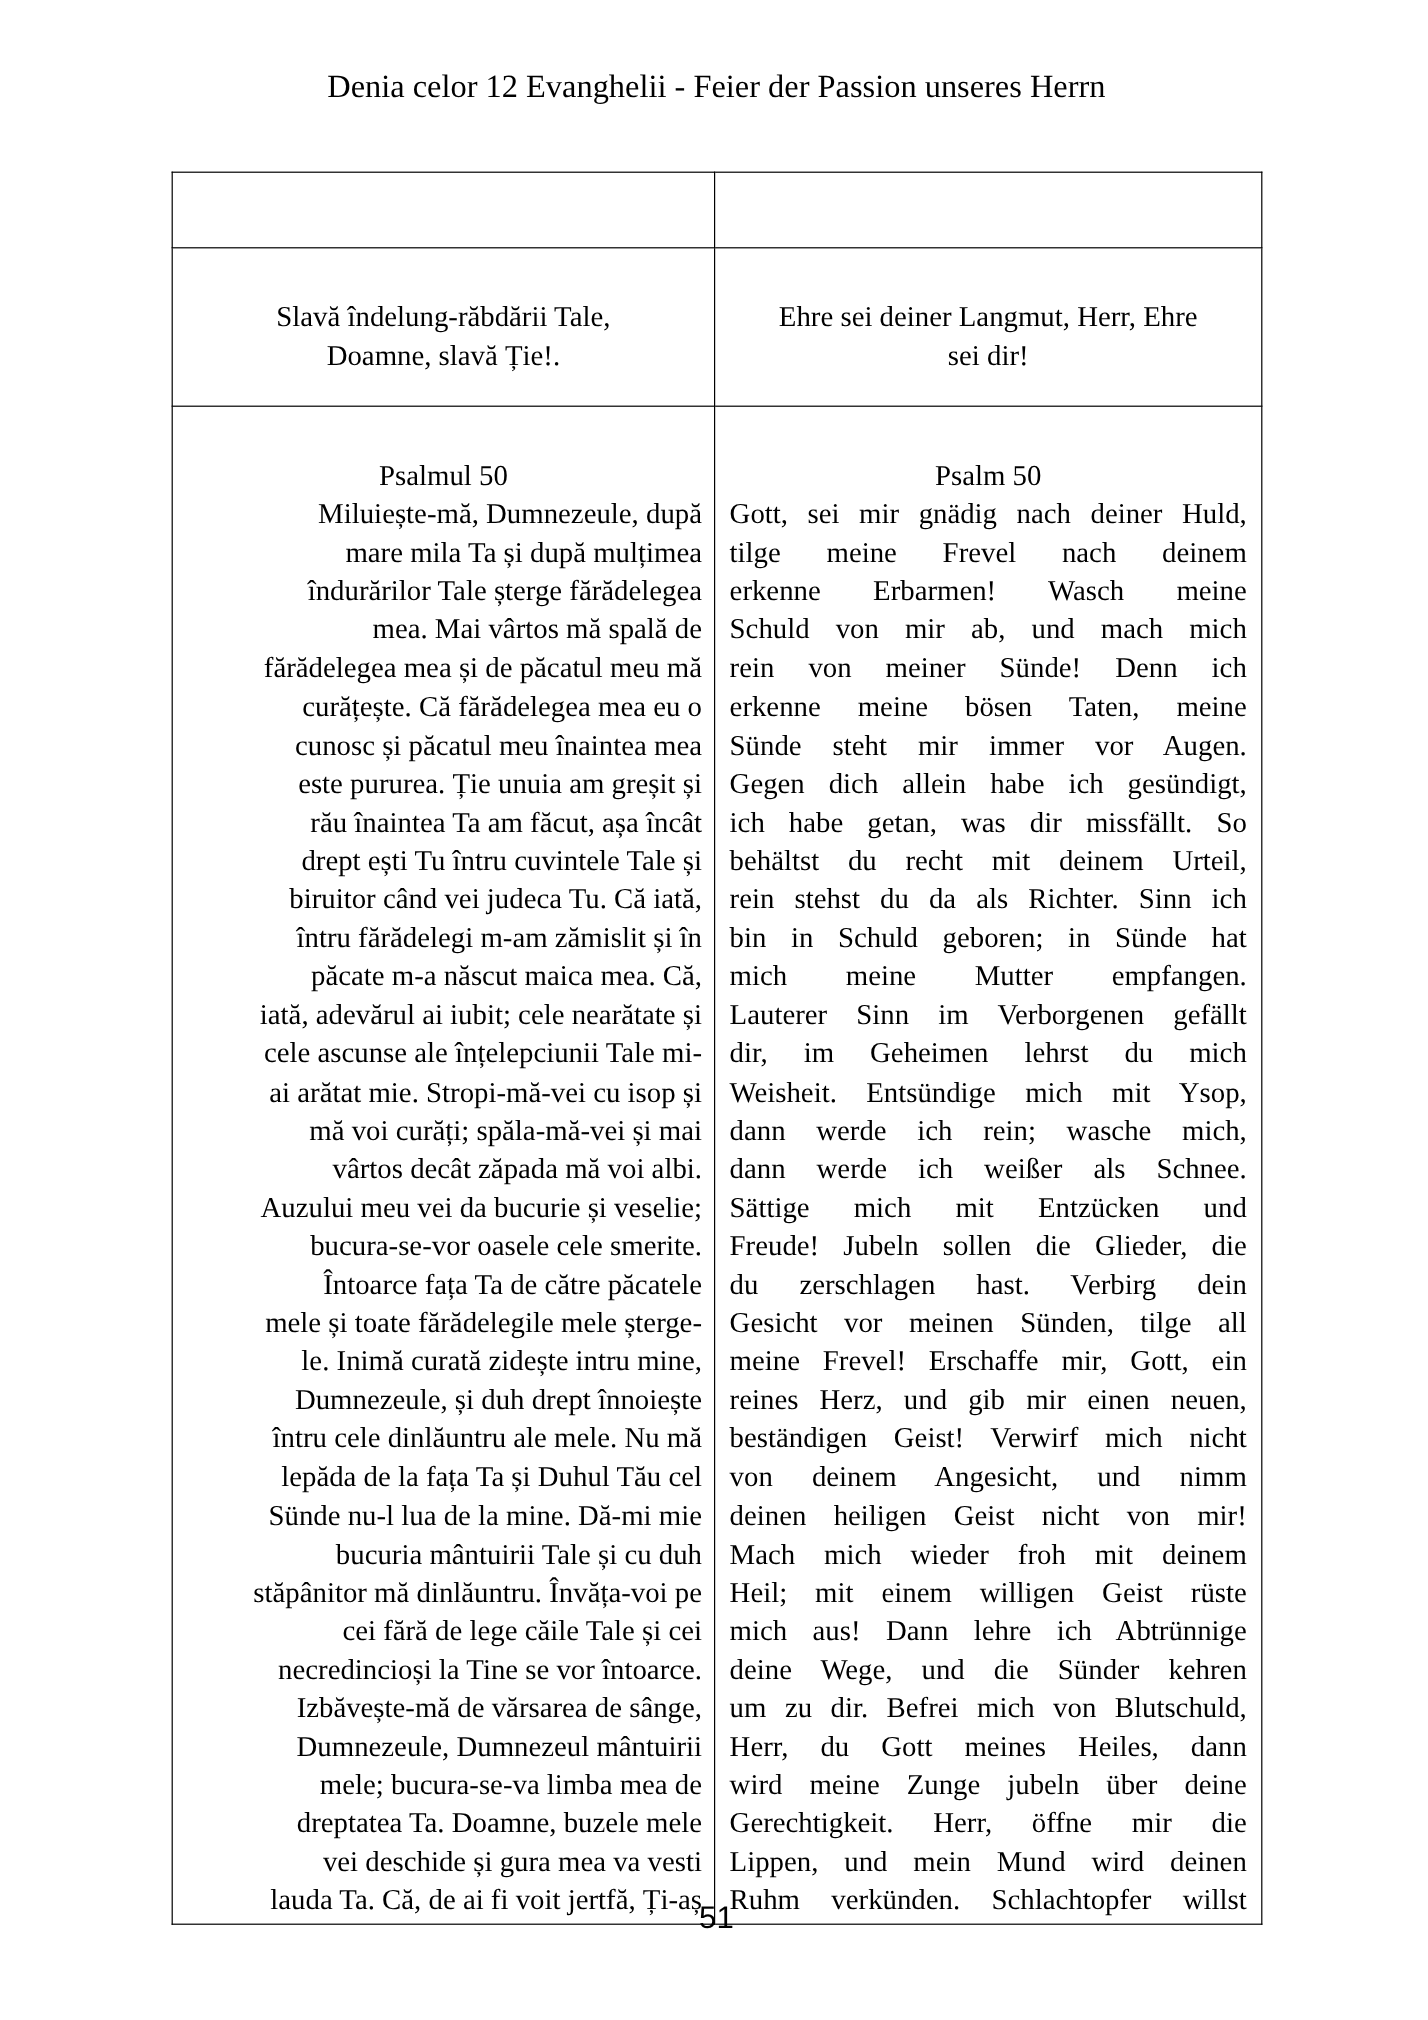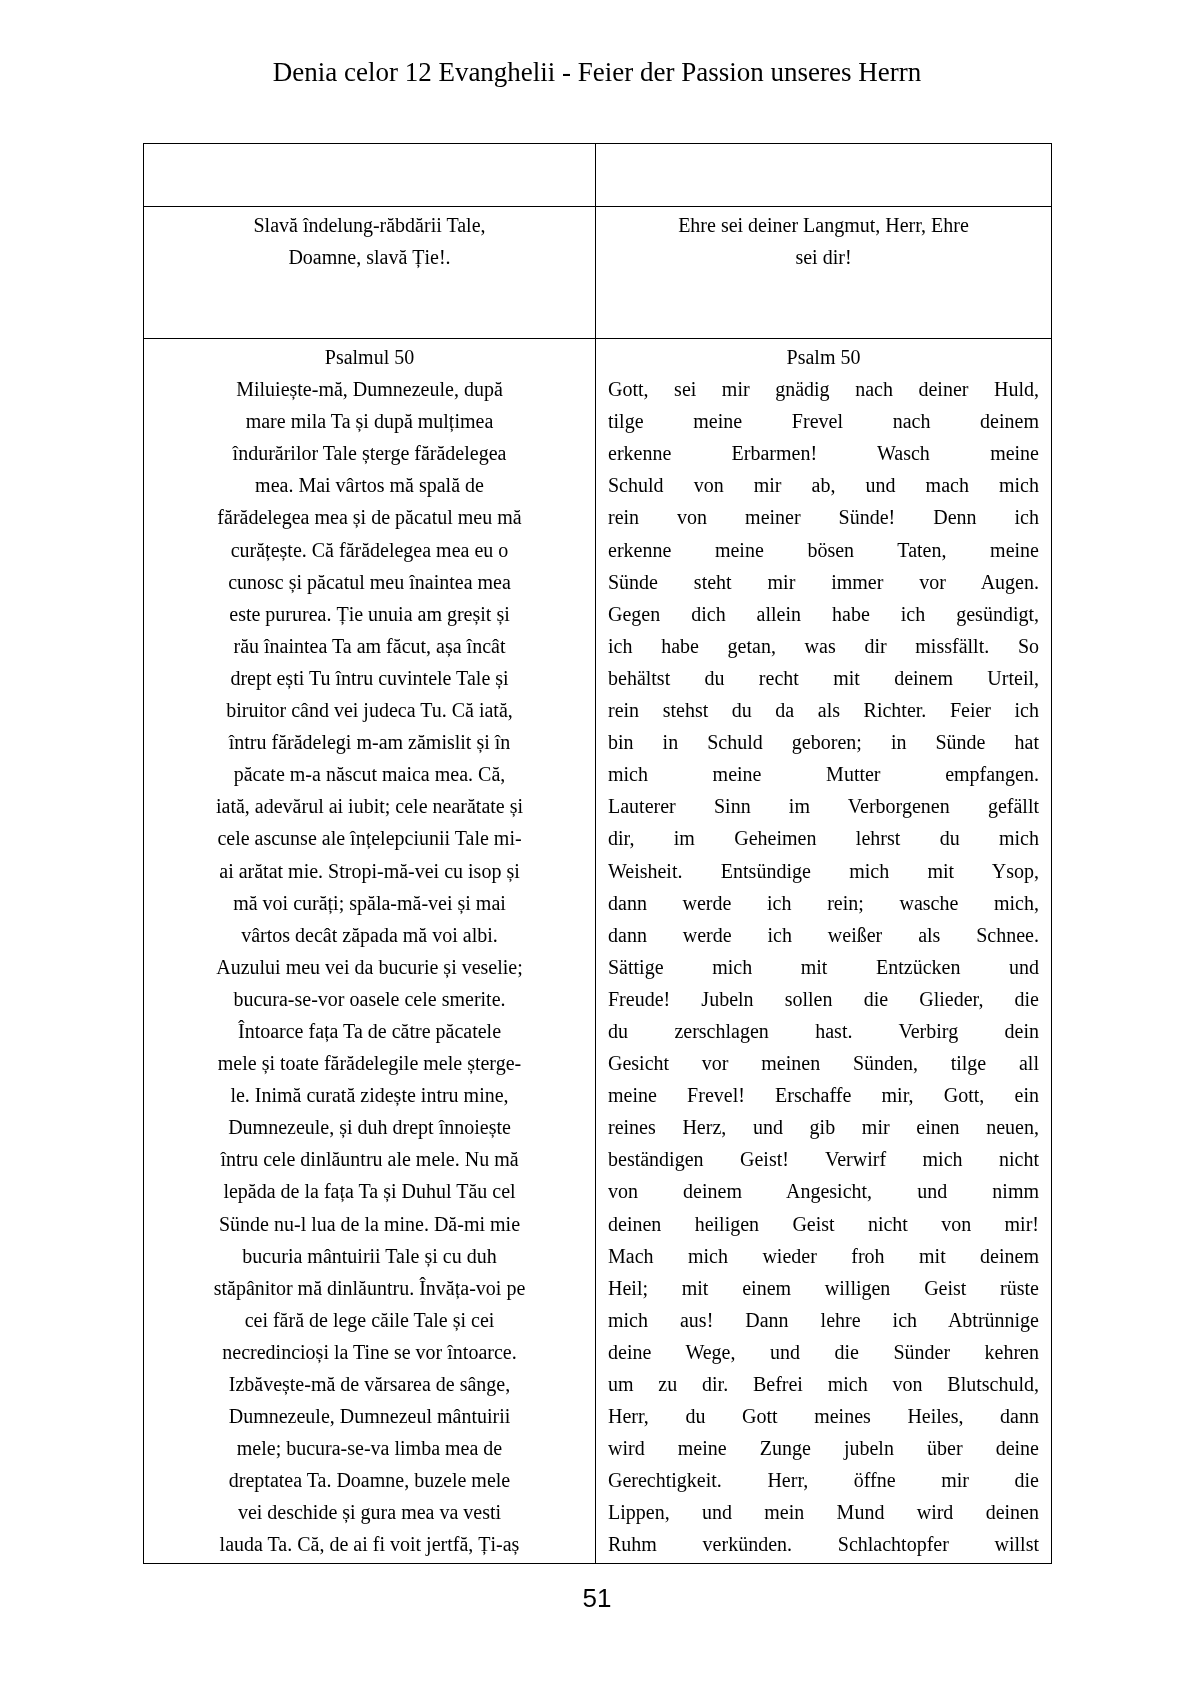--- a/index.html
+++ b/index.html
@@ -26,30 +26,31 @@
     border:1.5px solid #000000;
     vertical-align:top;
     overflow:hidden;
   }
   td.col-ro { width:452px; }
   td.col-de { width:456px; }
   tr.row-blank td { height:63px; }
   tr.row-glory td { height:132px; }
   .cell-inner {
     padding:2px 10px;
-    font-size:20px;
+    font-size:24px;
     line-height:32.1px;
+    margin-top:40px;
   }
   .col-de .cell-inner { padding:2px 12px; }
   .glory-lines .tline { text-align:center; }
   .psalm-title {
     font-weight:normal;
     text-align:center;
   }
-  .ro-body .tline { text-align:center; white-space:nowrap; }
+  .ro-body .tline { text-align:right; white-space:nowrap; }
   .de-body .tline { text-align:justify; text-align-last:justify; }
   .page-number {
     position:absolute; top:1584px; left:143px; width:908px;
     text-align:center;
     font-family:"Liberation Sans", sans-serif;
     font-size:26px; line-height:28px;
   }
 </style>
 </head>
 <body>
@@ -128,21 +129,21 @@
               <div class="tline">Gott, sei mir gnädig nach deiner Huld,</div>
               <div class="tline">tilge meine Frevel nach deinem</div>
               <div class="tline">erkenne Erbarmen! Wasch meine</div>
               <div class="tline">Schuld von mir ab, und mach mich</div>
               <div class="tline">rein von meiner Sünde! Denn ich</div>
               <div class="tline">erkenne meine bösen Taten, meine</div>
               <div class="tline">Sünde steht mir immer vor Augen.</div>
               <div class="tline">Gegen dich allein habe ich gesündigt,</div>
               <div class="tline">ich habe getan, was dir missfällt. So</div>
               <div class="tline">behältst du recht mit deinem Urteil,</div>
-              <div class="tline">rein stehst du da als Richter. Feier ich</div>
+              <div class="tline">rein stehst du da als Richter. Sinn ich</div>
               <div class="tline">bin in Schuld geboren; in Sünde hat</div>
               <div class="tline">mich meine Mutter empfangen.</div>
               <div class="tline">Lauterer Sinn im Verborgenen gefällt</div>
               <div class="tline">dir, im Geheimen lehrst du mich</div>
               <div class="tline">Weisheit. Entsündige mich mit Ysop,</div>
               <div class="tline">dann werde ich rein; wasche mich,</div>
               <div class="tline">dann werde ich weißer als Schnee.</div>
               <div class="tline">Sättige mich mit Entzücken und</div>
               <div class="tline">Freude! Jubeln sollen die Glieder, die</div>
               <div class="tline">du zerschlagen hast. Verbirg dein</div>

